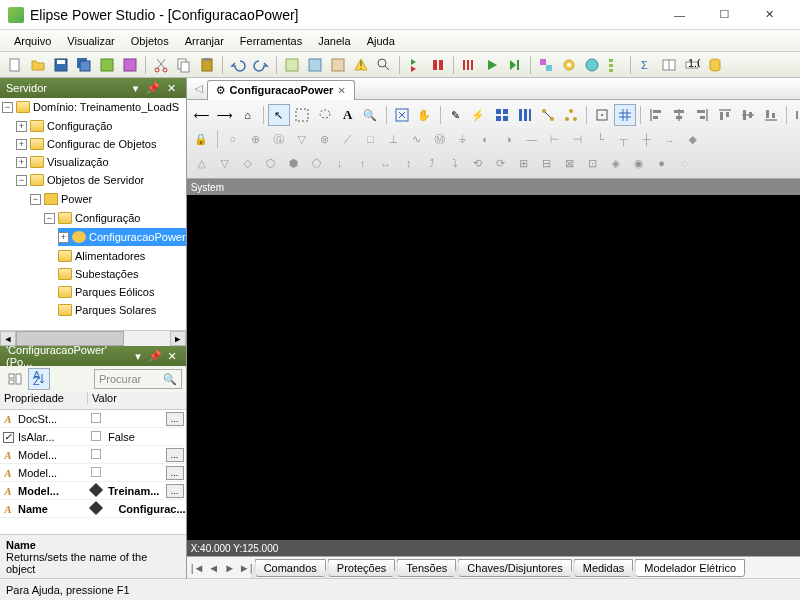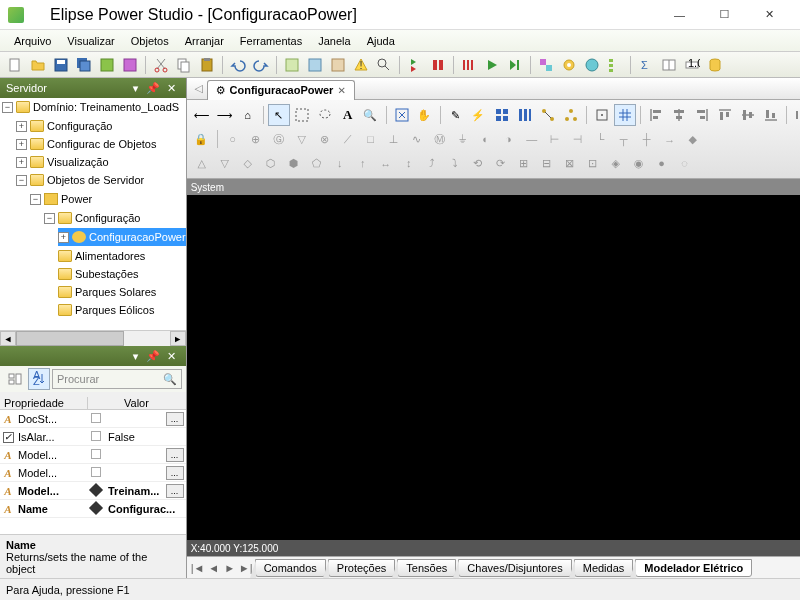--- a/index.html
+++ b/index.html
@@ -1,19 +1,19 @@
 <!DOCTYPE html>
 <html><head>
 <meta charset="utf-8">
 <style>
 * { box-sizing: border-box; margin: 0; padding: 0; font-family: "Segoe UI", Tahoma, sans-serif; font-size: 11px; }
 body { background: #fff; width: 800px; height: 600px; overflow: hidden; display: flex; flex-direction: column; }
 .titlebar { height: 30px; background: #fff; display: flex; align-items: center; padding: 0 8px; border-bottom: 1px solid #ddd; }
 .titlebar .icon { width: 16px; height: 16px; background: linear-gradient(135deg,#8bc34a,#4caf50); border-radius: 2px; margin-right: 6px; }
-.titlebar .title { flex: 1; font-size: 16px; margin-left: 20px; }
+.titlebar .title { flex: 1; font-size: 14px; }
 .titlebar .winbtn { width: 45px; height: 28px; display: flex; align-items: center; justify-content: center; color: #333; }
 .menubar { height: 22px; background: linear-gradient(#fafcf7,#f0f4ea); display: flex; align-items: center; padding: 0 8px; gap: 4px; border-bottom: 1px solid #ccc; }
 .menubar span { padding: 2px 6px; cursor: default; }
 .toolbar1 { height: 26px; background: linear-gradient(#f8f9f5,#e8ebe0); display: flex; align-items: center; padding: 0 4px; gap: 1px; border-bottom: 1px solid #bbb; }
 .tbtn { width: 22px; height: 22px; display: flex; align-items: center; justify-content: center; border: 1px solid transparent; }
 .tsep { width: 1px; height: 18px; background: #bbb; margin: 0 3px; }
 .ico { width: 16px; height: 16px; display: inline-block; }
 .content { flex: 1; display: flex; min-height: 0; }
 .leftpane { width: 206px; display: flex; flex-direction: column; border-right: 1px solid #999; }
 .panel-hdr { height: 20px; background: linear-gradient(#6a8a45,#547030); color: #fff; display: flex; align-items: center; padding: 0 6px; font-size: 11px; }
@@ -27,25 +27,25 @@
 .tw { display: inline-block; width: 11px; height: 11px; border: 1px solid #888; text-align: center; line-height: 9px; font-size: 9px; margin-right: 3px; background: #fff; color: #444; }
 .twn { display:inline-block; width:11px; margin-right:3px; }
 .fico { width: 14px; height: 12px; display: inline-block; margin-right: 3px; }
 .fold { background: linear-gradient(#ffe9a3,#f3c94b); border: 1px solid #c9a227; border-radius: 1px; }
 .hscroll { height: 16px; background: #f0f0f0; border-top: 1px solid #ccc; display:flex; }
 .hscroll .arr { width:16px; background:#e4e4e4; border:1px solid #bbb; text-align:center; line-height:14px; font-size:9px;}
 .hscroll .track { flex:1; background:#f0f0f0; position:relative;}
 .hscroll .thumb{ position:absolute; left:0; width:70%; height:100%; background:#cdcdcd; border:1px solid #aaa;}
 .proppane { flex: 1; display: flex; flex-direction: column; min-height:0; }
 .propbar { height: 26px; display: flex; align-items: center; padding: 2px 4px; gap: 2px; background: #f4f6f0; }
-.propbar .srch { flex:1; height:20px; border:1px solid #aaa; padding:0 4px; display:flex; align-items:center; color:#888;}
+.propbar .srch { flex:1; height:20px; border:1px solid #aaa; padding:0 4px; display:flex; align-items:center; color:#888;margin-left:42px;}
 .propgrid { flex:1; overflow:auto; background:#fff;}
-.pghdr { display:flex; background:#f0f0f0; border-bottom:1px solid #ccc; height:18px; align-items:flex-end;}
+.pghdr { display:flex; background:#f0f0f0; border-bottom:1px solid #ccc; height:18px; align-items:flex-start;}
 .pghdr div:first-child{ width:88px; padding-left:4px; border-right:1px solid #ccc;}
-.pghdr div:last-child{ flex:1; padding-left:4px;margin-left:32px;}
+.pghdr div:last-child{ flex:1; padding-left:4px;}
 .prow{ display:flex; height:18px; align-items:center; border-bottom:1px solid #eee;}
 .prow .pc1{ width:16px; text-align:center; color:#c98b2e; font-weight:bold; font-family:Georgia,serif; font-style:italic;}
 .prow .pc2{ width:72px; padding-left:2px; overflow:hidden; text-overflow:ellipsis;}
 .prow .pc3{ width:16px; text-align:center;}
 .prow .pc4{ flex:1; padding-left:4px; overflow:hidden; text-overflow:ellipsis;}
 .prow .pbtn{ width:18px; height:14px; border:1px solid #999; background:#eee; text-align:center; line-height:12px; font-size:9px; margin-right:2px;}
 .helpbox { height:44px; background:#f0f0f0; border-top:1px solid #ccc; padding:4px 6px;}
 .helpbox .hn{ font-weight:bold;}
 .statusbar { height:22px; background:#f0f0f0; border-top:1px solid #ccc; display:flex; align-items:center; padding:0 6px;}
 .statusbar .sp{flex:1;}
@@ -59,21 +59,21 @@
 .tbrow.dim .tbtn{ opacity:0.35;}
 .canvas-area { flex:1; display:flex; min-height:0; position:relative; background:#f0f0f0;}
 .canvas-main { flex:1; display:flex; flex-direction:column;}
 .syslabel { height:16px; background:#888; color:#fff; padding:0 4px; display:flex; align-items:center; font-size:10px;}
 .blackcanvas { flex:1; background:#000;}
 .coordbar { height:16px; background:#555; color:#fff; padding:0 4px; font-size:10px; display:flex; align-items:center;}
 .bottomtabs { height:22px; background:#f4f4f4; border-top:1px solid #aaa; display:flex; align-items:center; padding:0 4px; gap:2px;}
 .bottomtabs .nav{ width:14px; text-align:center; color:#666;}
 .btab{ height:18px; border:1px solid #999; background:linear-gradient(#fff,#e4e4e4); padding:0 8px; display:flex; align-items:center; border-radius:0 0 3px 3px; position:relative;}
 .btab::before{content:""; position:absolute; left:-6px; top:0; border-top:18px solid transparent; border-right:6px solid #e4e4e4;}
-.btab.active{ background:#fff; font-weight:bold;}
+.btab.active{ background:#fff; font-weight:normal;}
 svg{display:block;}
 .chk{ width:11px; height:11px; border:1px solid #666; display:inline-block; vertical-align:middle;}
 .chk.on::after{content:"✓"; font-size:9px; line-height:9px; display:block; text-align:center; color:#333;}
 .diamond{ width:10px; height:10px; background:#333; transform:rotate(45deg); display:inline-block;}
 </style>
 </head>
 <body>
 
 <div class="titlebar">
   <div class="icon"></div>
@@ -335,45 +335,46 @@
                         <span>Alimentadores</span>
                       </li>
               <li>
                         <span class="twn"></span>
                         <span class="fico fold"></span>
                         <span>Subestações</span>
                       </li>
               <li>
                         <span class="twn"></span>
                         <span class="fico fold"></span>
-                        <span>Parques Solares</span>
+                        <span>Parques Eólicos</span>
                       </li>
               <li>
                         <span class="twn"></span>
                         <span class="fico fold"></span>
-                        <span>Parques Eólicos</span>
+                        <span>Parques Solares</span>
                       </li>
             </ul>
                   </li>
 
           </ul>
               </li>
         </ul>
           </li>
       </ul>
     </div>
     <div class="hscroll">
       <div class="arr">◄</div>
       <div class="track">
           <div class="thumb"></div>
         </div>
       <div class="arr">►</div>
     </div>
 
     <div class="panel-hdr">
+      <span>'ConfiguracaoPower' (Po...</span>
       <div class="sp"></div>
       <div class="hbtn">▾</div>
       <div class="hbtn">📌</div>
       <div class="hbtn">✕</div>
     </div>
     <div class="proppane">
       <div class="propbar">
         <div class="tbtn">
             <svg class="ico" viewBox="0 0 16 16">
               <rect x="2" y="3" width="5" height="4" fill="#fff" stroke="#888"></rect>
@@ -431,21 +432,21 @@
               <div class="pc1">A</div>
               <div class="pc2" style="font-weight: bold;">Model...</div>
               <div class="pc3"><span class="diamond"></span></div>
               <div class="pc4" style="font-weight: bold;">Treinam...</div>
               <div class="pbtn">...</div>
             </div>
             <div class="prow">
               <div class="pc1">A</div>
               <div class="pc2" style="font-weight: bold;">Name</div>
               <div class="pc3"><span class="diamond"></span></div>
-              <div class="pc4" style="font-weight: bold;">Configurac...</div>
+              <div class="pc4" style="font-weight: bold; text-align: right;">Configurac...</div>
             </div>
           </div>
       </div>
       <div class="helpbox">
         <div class="hn">Name</div>
         <div>Returns/sets the name of the object</div>
       </div>
     </div>
   </div>
 

